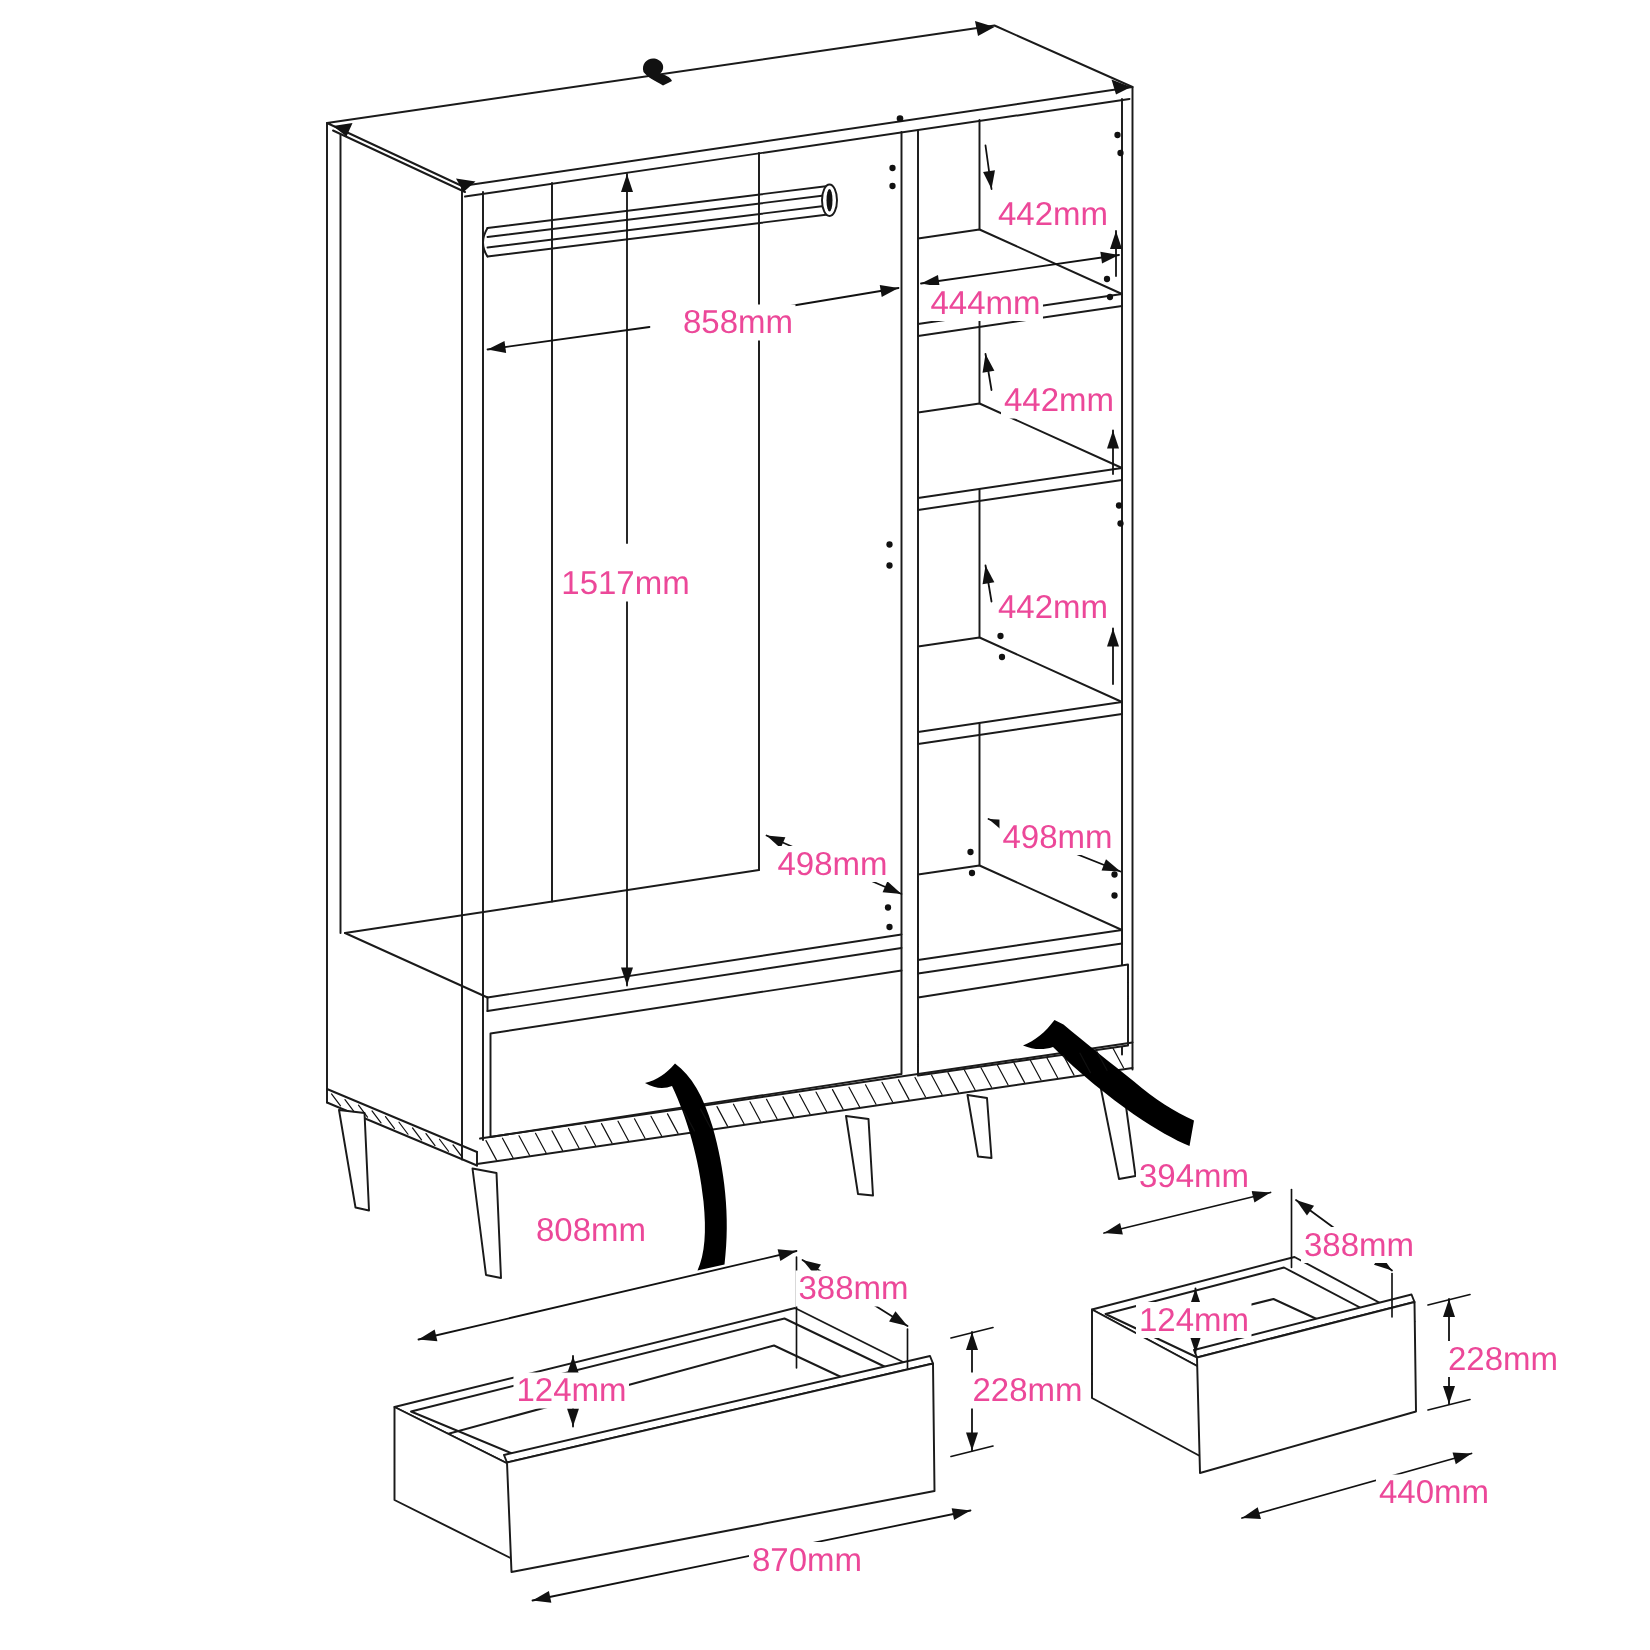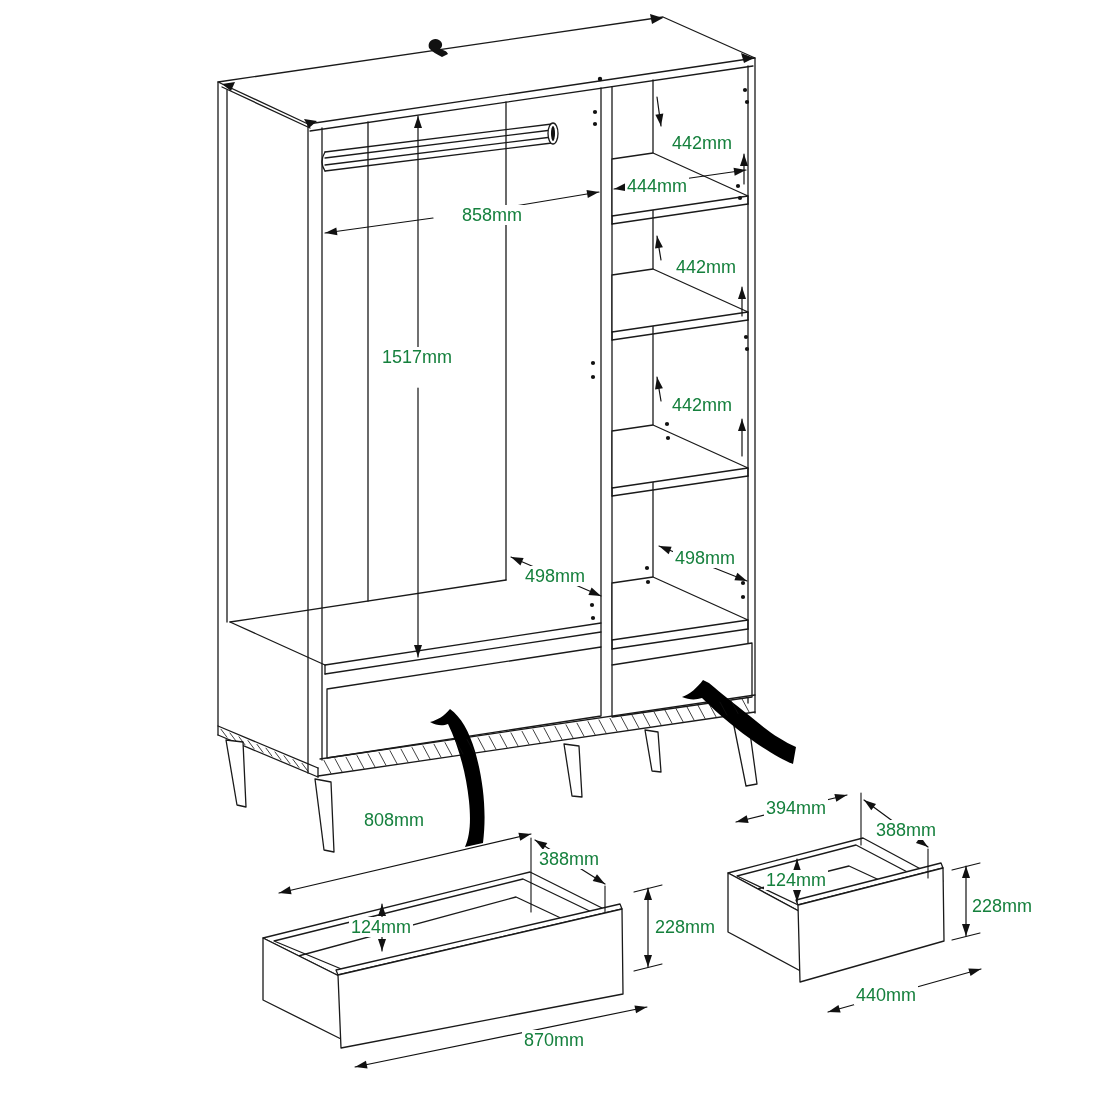--- a/index.html
+++ b/index.html
@@ -3,21 +3,21 @@
 <meta charset="utf-8">
 <style>
   html,body{margin:0;padding:0;background:#fff;}
   #canvas{
     position:relative;width:1100px;height:1100px;background:#ffffff;
     font-family:"Liberation Sans", sans-serif;overflow:hidden;
   }
   #art{position:absolute;left:0;top:0;}
   .dim-label{
     position:absolute;transform:translate(-50%,-50%);
-    font-size:18px;line-height:1;color:#15803d;background:#fff;
+    font-size:22px;line-height:1;color:#ec4899;background:#fff;
     padding:1px 2px;white-space:nowrap;letter-spacing:0px;
   }
 </style>
 </head>
 <body>
 
 <div id="canvas">
 
   <svg id="art" width="1100" height="1100" viewBox="0 0 1100 1100" fill="none" stroke="#1a1a1a" stroke-width="1.3" stroke-linejoin="round" stroke-linecap="round">
 
@@ -280,32 +280,32 @@
         <circle cx="647" cy="568" r="2.1" fill="#111" stroke="none"></circle>
         <circle cx="648" cy="582" r="2.1" fill="#111" stroke="none"></circle>
         <circle cx="743" cy="583" r="2.1" fill="#111" stroke="none"></circle>
         <circle cx="743" cy="597" r="2.1" fill="#111" stroke="none"></circle>
         <circle cx="592" cy="605" r="2.1" fill="#111" stroke="none"></circle>
         <circle cx="593" cy="618" r="2.1" fill="#111" stroke="none"></circle>
       </g>
   </svg>
 
   <div class="dim-label" style="left:492px;top:215px">858mm</div>
-  <div class="dim-label" style="left:417px;top:357px">1517mm</div>
+  <div class="dim-label" style="left:417px;top:389px">1517mm</div>
   <div class="dim-label" style="left:702px;top:143px">442mm</div>
-  <div class="dim-label" style="left:657px;top:186px">444mm</div>
+  <div class="dim-label" style="left:657px;top:202px">444mm</div>
   <div class="dim-label" style="left:706px;top:267px">442mm</div>
   <div class="dim-label" style="left:702px;top:405px">442mm</div>
   <div class="dim-label" style="left:705px;top:558px">498mm</div>
   <div class="dim-label" style="left:555px;top:576px">498mm</div>
 
   <div class="dim-label" style="left:394px;top:820px">808mm</div>
   <div class="dim-label" style="left:569px;top:859px">388mm</div>
   <div class="dim-label" style="left:381px;top:927px">124mm</div>
   <div class="dim-label" style="left:685px;top:927px">228mm</div>
-  <div class="dim-label" style="left:554px;top:1040px">870mm</div>
-
-  <div class="dim-label" style="left:796px;top:808px">394mm</div>
+  <div class="dim-label" style="left:538px;top:1040px">870mm</div>
+
+  <div class="dim-label" style="left:796px;top:784px">394mm</div>
   <div class="dim-label" style="left:906px;top:830px">388mm</div>
   <div class="dim-label" style="left:796px;top:880px">124mm</div>
   <div class="dim-label" style="left:1002px;top:906px">228mm</div>
-  <div class="dim-label" style="left:886px;top:995px">440mm</div>
+  <div class="dim-label" style="left:956px;top:995px">440mm</div>
 </div>
 
 </body></html>

